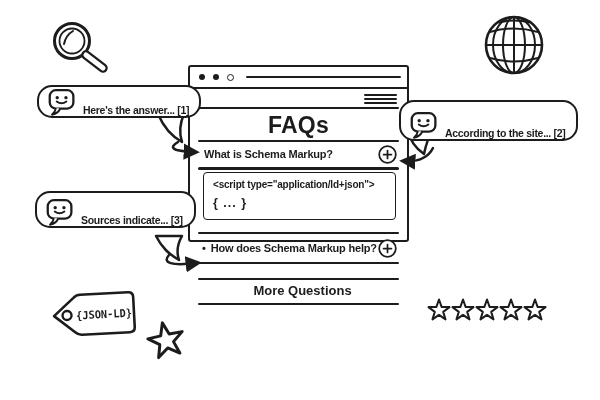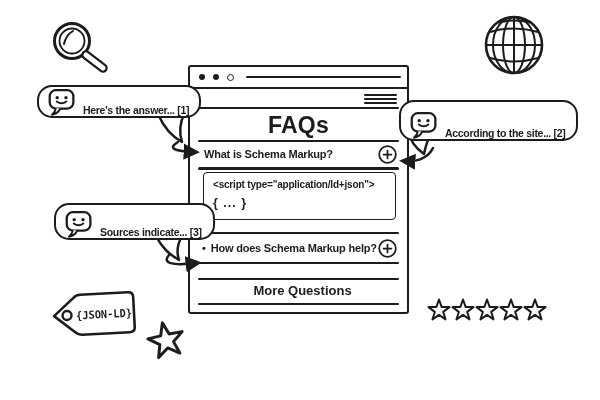--- a/index.html
+++ b/index.html
@@ -5,21 +5,21 @@
   html,body{margin:0;padding:0;background:#ffffff;}
   #canvas{
     position:relative;width:600px;height:400px;background:#ffffff;overflow:hidden;
     font-family:"Liberation Sans",sans-serif;color:#1c1c1c;
   }
   svg{display:block;}
   .layer{position:absolute;inset:0;pointer-events:none;}
 
   
   .browser{
-    position:absolute;left:188px;top:65px;width:221px;height:249px;
+    position:absolute;left:188px;top:65px;width:221px;height:177px;
     background:#fff;border:2px solid #1c1c1c;border-radius:3px;z-index:2;box-sizing:border-box;
   }
   .chrome{position:absolute;left:0;right:0;top:0;height:20px;border-bottom:2px solid #1c1c1c;}
   .dot{position:absolute;top:7px;width:6px;height:6px;border-radius:50%;background:#1c1c1c;}
   .dot.d1{left:9px}.dot.d2{left:23px}
   .dot.d3{left:37px;background:#fff;border:1.8px solid #1c1c1c;width:5px;height:5px;top:6.6px;}
   .addr{position:absolute;left:56px;right:6px;top:9px;height:2px;background:#1c1c1c;border-radius:2px;}
   .hamb{position:absolute;right:10px;width:33px;height:2px;background:#1c1c1c;border-radius:2px;}
   .hr{position:absolute;left:8px;right:8px;height:2px;background:#1c1c1c;border-radius:2px;}
   .browser .title{position:absolute;top:45px;left:0;right:0;text-align:center;
@@ -38,21 +38,21 @@
 
   
   .bubble{
     position:absolute;z-index:5;display:flex;align-items:flex-end;gap:6px;
     background:#fff;border:2.5px solid #1c1c1c;border-radius:15px;
     padding:0 10px 0 8px;white-space:nowrap;box-sizing:border-box;
     font-size:10.5px;font-weight:700;letter-spacing:-0.3px;
   }
   .b1{left:37px;top:85px;height:33px;min-width:155px;}
   .b2{left:399px;top:100px;height:41px;min-width:174px;}
-  .b3{left:35px;top:203px;height:37px;min-width:161px;margin-left:19px;}
+  .b3{left:35px;top:191px;height:37px;min-width:161px;}
 
   
   .deco{position:absolute;z-index:1;}
   .magnifier{left:45px;top:14px;}
   .globe{left:481px;top:14px;}
   .tag{left:46px;top:288px;transform:rotate(-3deg);}
   .star-single{left:146px;top:320px;transform:rotate(-12deg);}
   .rating{left:427px;top:297px;display:flex;gap:0px;}
   .tag text{font-family:"DejaVu Sans Mono","Liberation Mono",monospace;font-weight:700;}
 </style>

